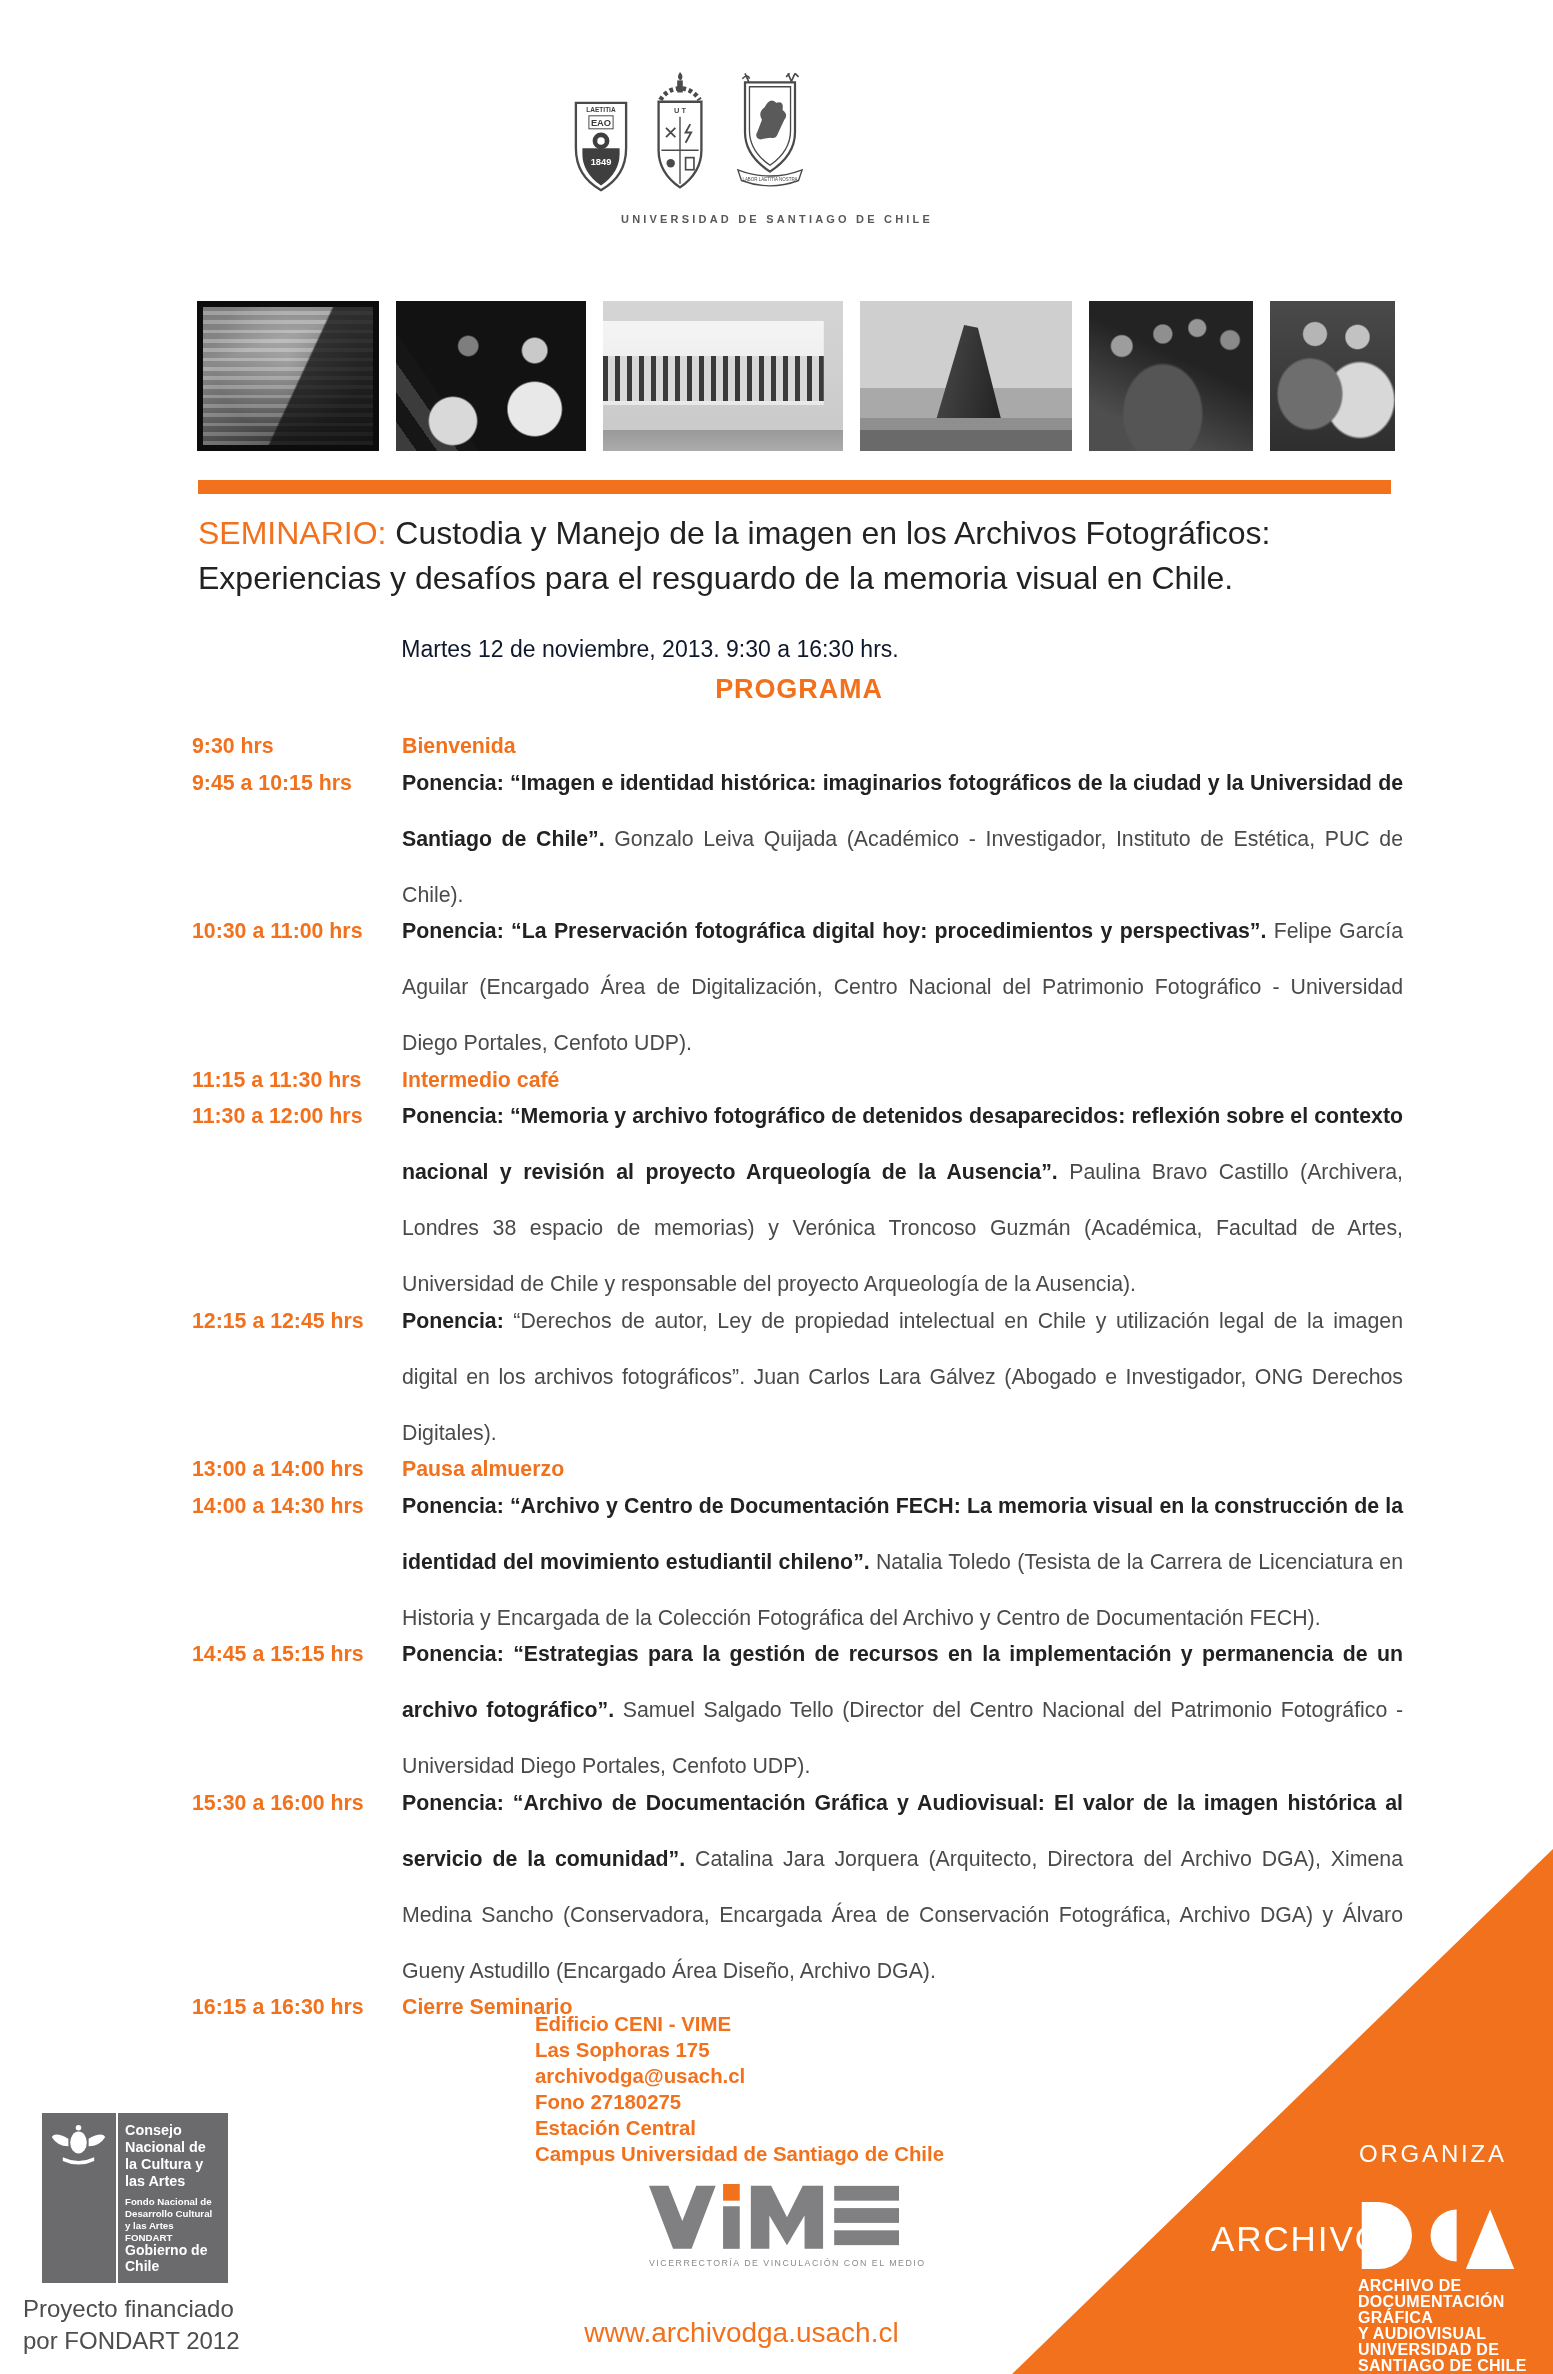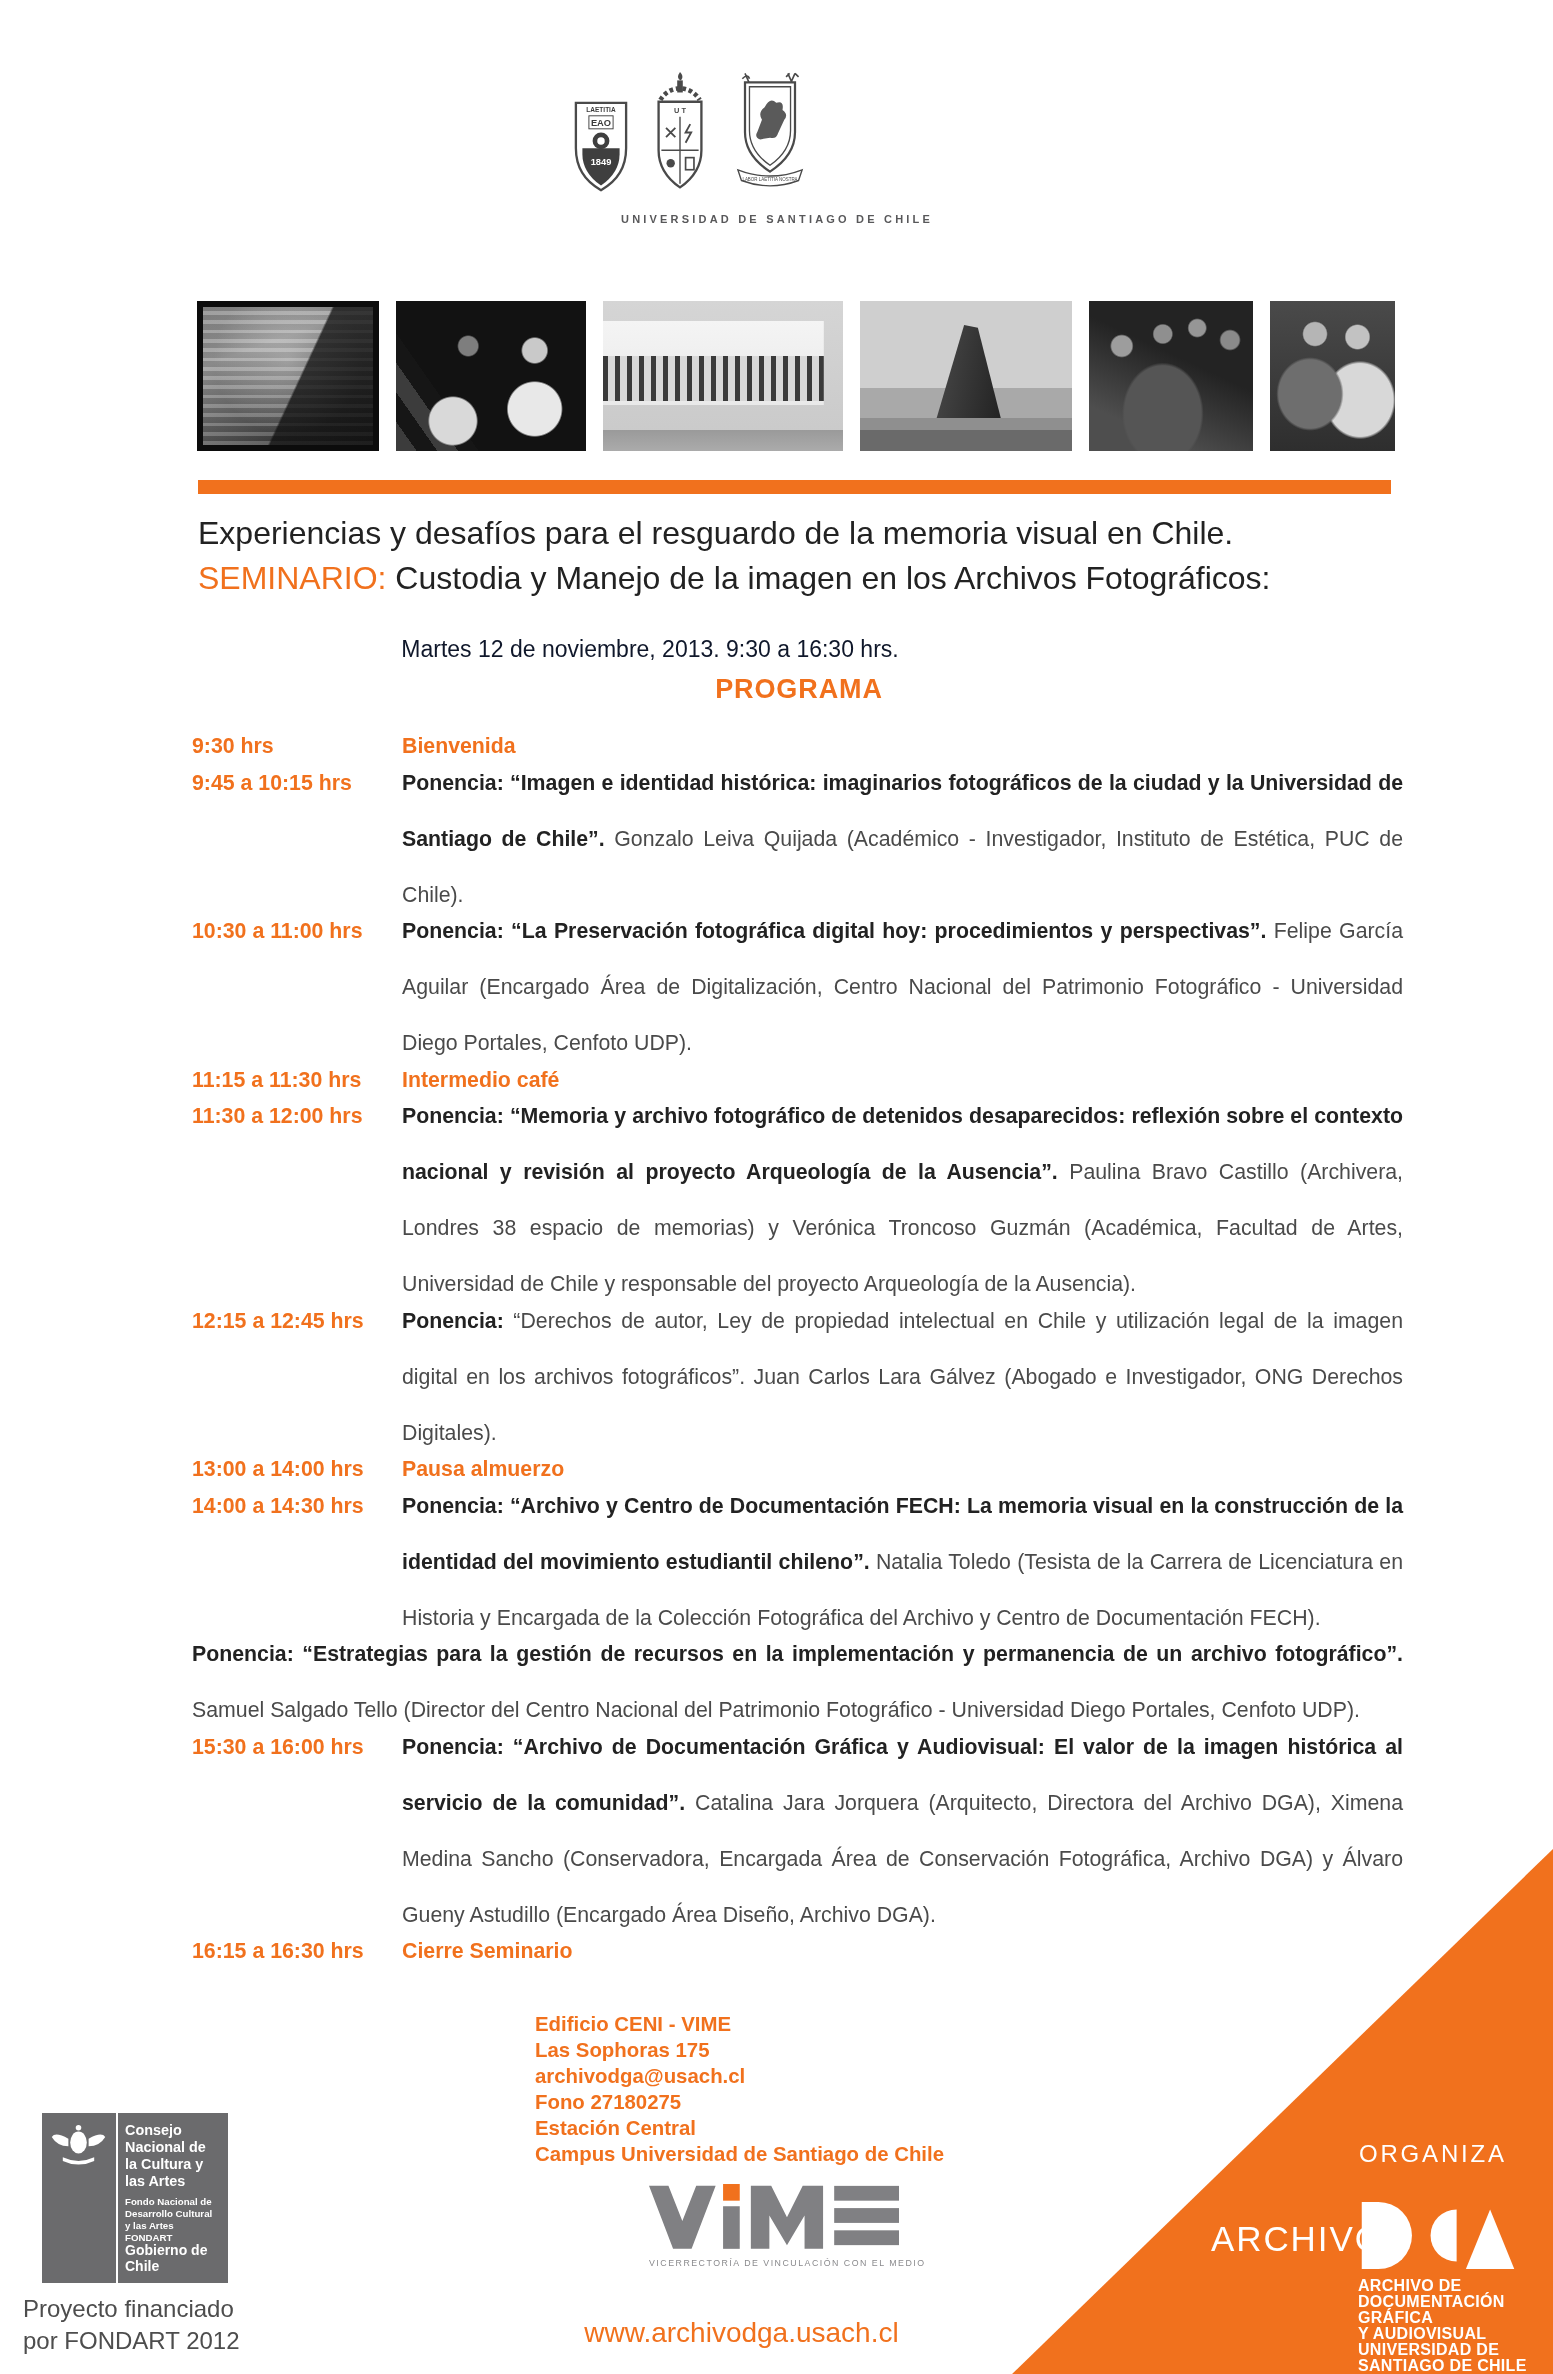--- a/index.html
+++ b/index.html
@@ -143,22 +143,22 @@
       <div class="photo p1"></div>
       <div class="photo p2"></div>
       <div class="photo p3"></div>
       <div class="photo p4"></div>
       <div class="photo p5"></div>
       <div class="photo p6"></div>
     </div>
 
   <div class="abs" id="orange-bar"></div>
   <div class="abs" id="title">
+    <div><span class="accent">SEMINARIO:</span><span> Custodia y Manejo de la imagen en los Archivos Fotográficos:</span></div>
     <div>Experiencias y desafíos para el resguardo de la memoria visual en Chile.</div>
-    <div><span class="accent">SEMINARIO:</span><span> Custodia y Manejo de la imagen en los Archivos Fotográficos:</span></div>
   </div>
   <div class="abs" id="date-line">Martes 12 de noviembre, 2013. 9:30 a 16:30 hrs.</div>
   <div class="abs" id="programa">PROGRAMA</div>
 
   <div class="abs" id="schedule">
       <div class="srow">
         <div class="stime">9:30 hrs</div>
         <div class="sdesc"><span class="seg-accent">Bienvenida</span></div>
       </div>
       <div class="srow">
@@ -183,20 +183,21 @@
       </div>
       <div class="srow">
         <div class="stime">13:00 a 14:00 hrs</div>
         <div class="sdesc"><span class="seg-accent">Pausa almuerzo</span></div>
       </div>
       <div class="srow">
         <div class="stime">14:00 a 14:30 hrs</div>
         <div class="sdesc"><span class="seg-bold">Ponencia: “Archivo y Centro de Documentación FECH: La memoria visual en la construcción de la identidad del movimiento estudiantil chileno”.</span><span class="seg-regular"> Natalia Toledo (Tesista de la Carrera de Licenciatura en Historia y Encargada de la Colección Fotográfica del Archivo y Centro de Documentación FECH).</span></div>
       </div>
       <div class="srow">
+        <div class="stime">14:45 a 15:15 hrs</div>
         <div class="sdesc"><span class="seg-bold">Ponencia: “Estrategias para la gestión de recursos en la implementación y permanencia de un archivo fotográfico”.</span><span class="seg-regular"> Samuel Salgado Tello (Director del Centro Nacional del Patrimonio Fotográfico - Universidad Diego Portales, Cenfoto UDP).</span></div>
       </div>
       <div class="srow">
         <div class="stime">15:30 a 16:00 hrs</div>
         <div class="sdesc"><span class="seg-bold">Ponencia: “Archivo de Documentación Gráfica y Audiovisual: El valor de la imagen histórica al servicio de la comunidad”.</span><span class="seg-regular"> Catalina Jara Jorquera (Arquitecto, Directora del Archivo DGA), Ximena Medina Sancho (Conservadora, Encargada Área de Conservación Fotográfica, Archivo DGA) y Álvaro Gueny Astudillo (Encargado Área Diseño, Archivo DGA).</span></div>
       </div>
       <div class="srow">
         <div class="stime">16:15 a 16:30 hrs</div>
         <div class="sdesc"><span class="seg-accent">Cierre Seminario</span></div>
       </div>

